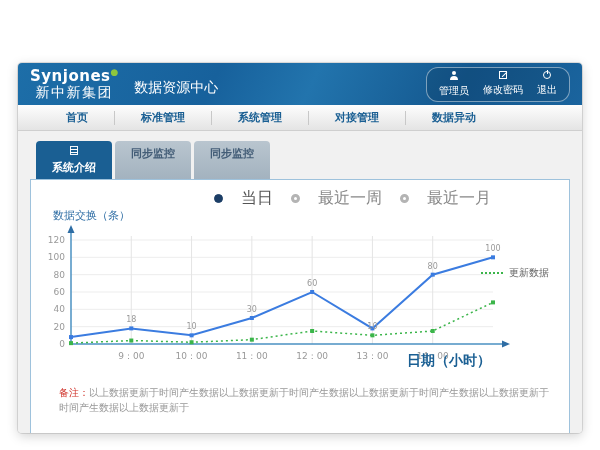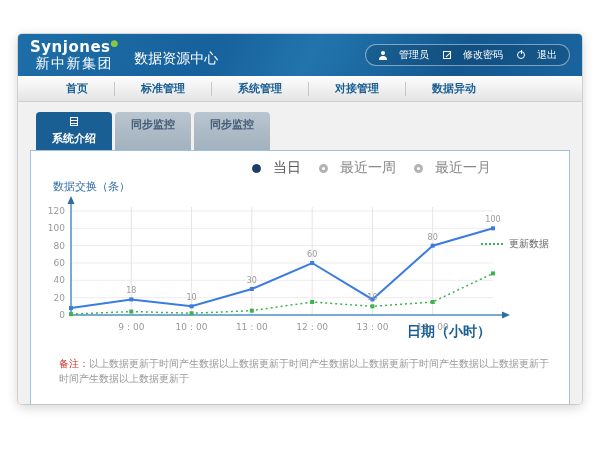--- a/index.html
+++ b/index.html
@@ -1,33 +1,33 @@
 <!DOCTYPE html>
 <html><head>
 <meta charset="utf-8">
 <style>
   * { margin:0; padding:0; box-sizing:border-box; }
   html,body { width:600px; height:450px; background:#ffffff; font-family:"DejaVu Sans","Liberation Sans",sans-serif; overflow:hidden; }
 
-  .window { position:absolute; left:18px; top:34px; width:564px; height:370px;
+  .window { position:absolute; left:18px; top:63px; width:564px; height:370px;
     background:#f1f1f1; border-radius:4px; overflow:hidden;
     box-shadow:0 3px 12px rgba(0,0,0,0.18), 0 0 0 1px #e3e3e3; }
 
   
   .header { height:42px; display:flex; align-items:center; padding:0 12px;
     background:linear-gradient(115deg,#1d6ea8 0%,#17619c 35%,#2274ad 52%,#14588f 78%,#1a649e 100%); }
   .logo { line-height:1.05; text-align:center; }
   .logo-en { color:#ffffff; font-size:15px; font-weight:bold; letter-spacing:0.5px; }
   .logo-dot { color:#8dc63f; font-size:9px; vertical-align:top; }
   .logo-cn { color:#ffffff; font-size:14px; font-weight:normal; letter-spacing:1.5px; }
   .app-title { color:#ffffff; font-size:14px; margin-left:16px; margin-top:8px; }
   .user-pill { margin-left:auto; display:flex; align-items:center; gap:14px;
     border:1px solid rgba(255,255,255,0.45); background:rgba(0,0,0,0.10);
     border-radius:12px; padding:3px 12px; }
-  .user-item { display:flex; align-items:center; gap:12px; color:#ffffff; font-size:10px; cursor:pointer; }
+  .user-item { display:flex; align-items:center; gap:4px; color:#ffffff; font-size:10px; cursor:pointer;flex-direction:column; }
 
   .icon-person { position:relative; width:9px; height:9px; display:inline-block; }
   .icon-person::before { content:""; position:absolute; left:2.5px; top:0; width:4px; height:4px; border-radius:50%; background:#fff; }
   .icon-person::after { content:""; position:absolute; left:0.5px; bottom:0; width:8px; height:4px; border-radius:4px 4px 0 0; background:#fff; }
   .icon-edit { position:relative; width:8px; height:8px; display:inline-block; border:1px solid #fff; }
   .icon-edit::after { content:""; position:absolute; left:1px; top:2px; width:7px; height:1px; background:#fff; transform:rotate(-45deg); }
   .icon-power { position:relative; width:8px; height:8px; display:inline-block; border:1px solid #fff; border-radius:50%; }
   .icon-power::after { content:""; position:absolute; left:2.6px; top:-2px; width:1px; height:4px; background:#fff; }
 
   
@@ -44,21 +44,21 @@
     margin-right:3px; cursor:pointer; display:flex; align-items:center; gap:5px;flex-direction:column; }
   .tab.active { background:#1a5f93; color:#ffffff; }
   .tab.inactive { background:linear-gradient(#b9c5cf,#a3b2bf); color:#435d77; }
   .icon-doc { width:8px; height:9px; border:1px solid rgba(255,255,255,0.95); display:inline-block;
     background:linear-gradient(transparent 2px,#fff 2px,#fff 3px,transparent 3px,transparent 5px,#fff 5px,#fff 6px,transparent 6px); }
 
   .card { position:relative; background:#ffffff; border:1px solid #9ec2dc; height:258px; }
 
   
   .filters { position:absolute; top:8px; right:78px; display:flex; gap:18px; }
-  .filter { display:flex; align-items:center; gap:12px; font-size:14px; color:#888; cursor:pointer; }
+  .filter { display:flex; align-items:center; gap:18px; font-size:16px; color:#888; cursor:pointer; }
   .radio { width:9px; height:9px; border-radius:50%; display:inline-block; }
   .radio.on  { background:#1c3e66; border:1px solid #1c3e66; }
   .radio.off { background:#ffffff; border:3px solid #b4b4b4; }
   .filter.selected { color:#555; }
 
   .ylabel { position:absolute; top:28px; left:22px; font-size:11px; color:#2e6da4; }
   .xlabel { position:absolute; top:172px; right:78px; font-size:14px; font-weight:bold; color:#1a5f93; }
   #chart-svg { position:absolute; top:42px; left:10px; }
 
   .legend { position:absolute; top:86px; right:10px; width:78px; }

